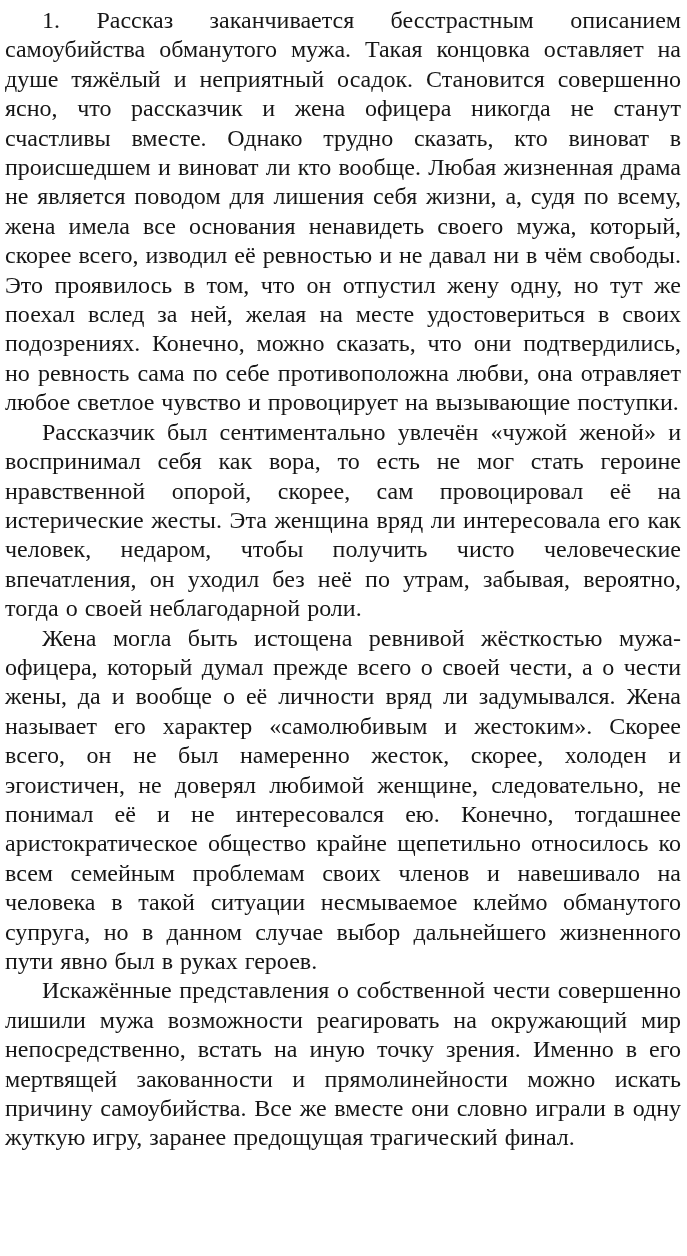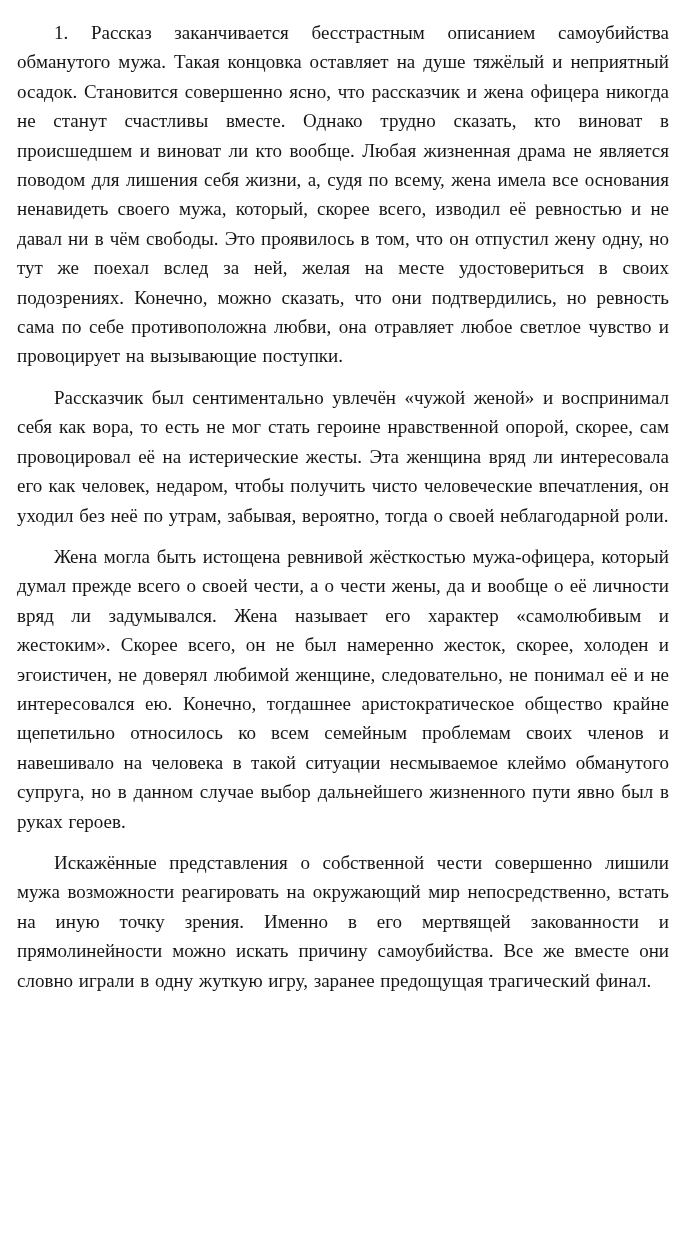--- a/index.html
+++ b/index.html
@@ -15,22 +15,22 @@
   .page {
     box-sizing: border-box;
     width: 687px;
     min-height: 1256px;
     background: #ffffff;
     padding: 6px 6px 10px 5px;
     font-family: "Liberation Serif", "DejaVu Serif", serif;
     color: #161616;
   }
   .page p {
-    margin: 12px;
-    font-size: 19px;
+    margin: 0;
+    font-size: 24px;
     line-height: 29.4px;
     text-align: justify;
     text-indent: 37px;
     word-spacing: 1px;
     hyphens: auto;
     -webkit-hyphens: auto;
   }
 </style>
 </head>
 <body>

